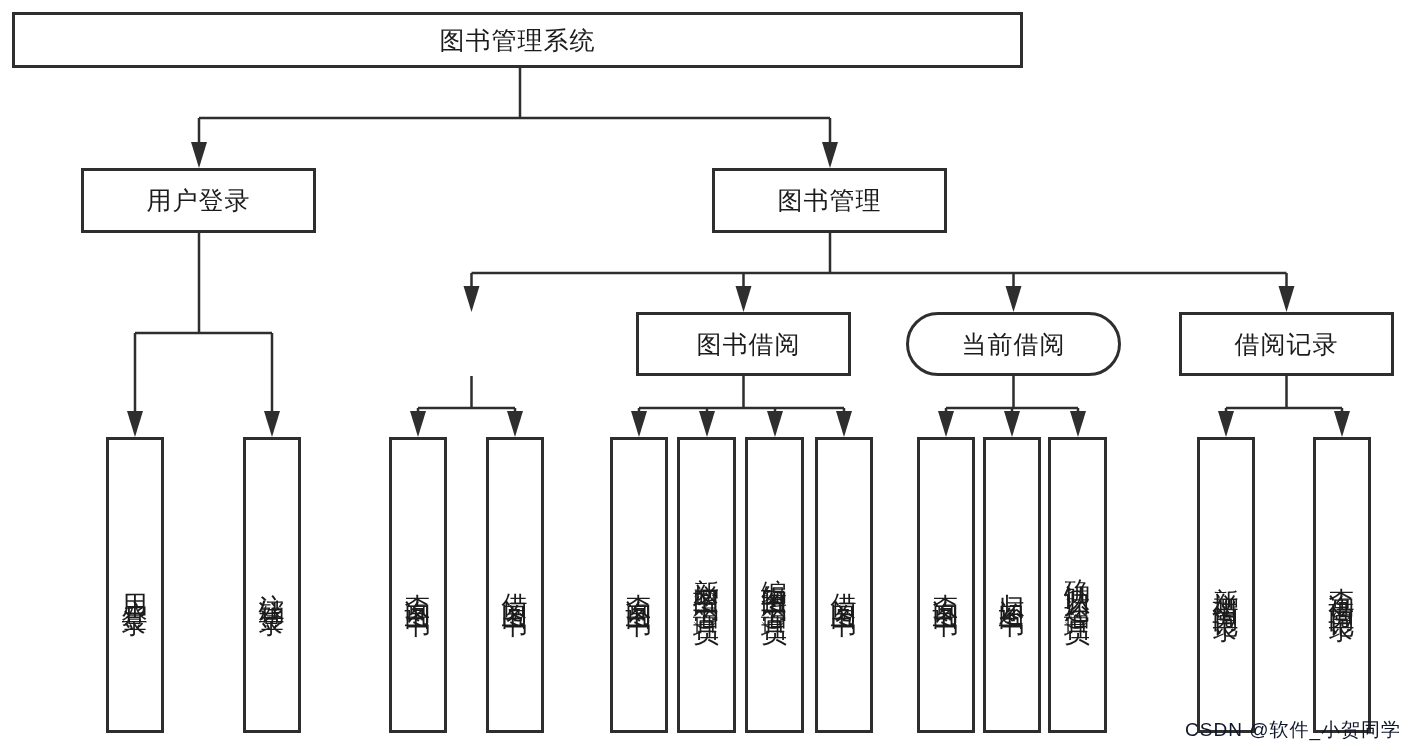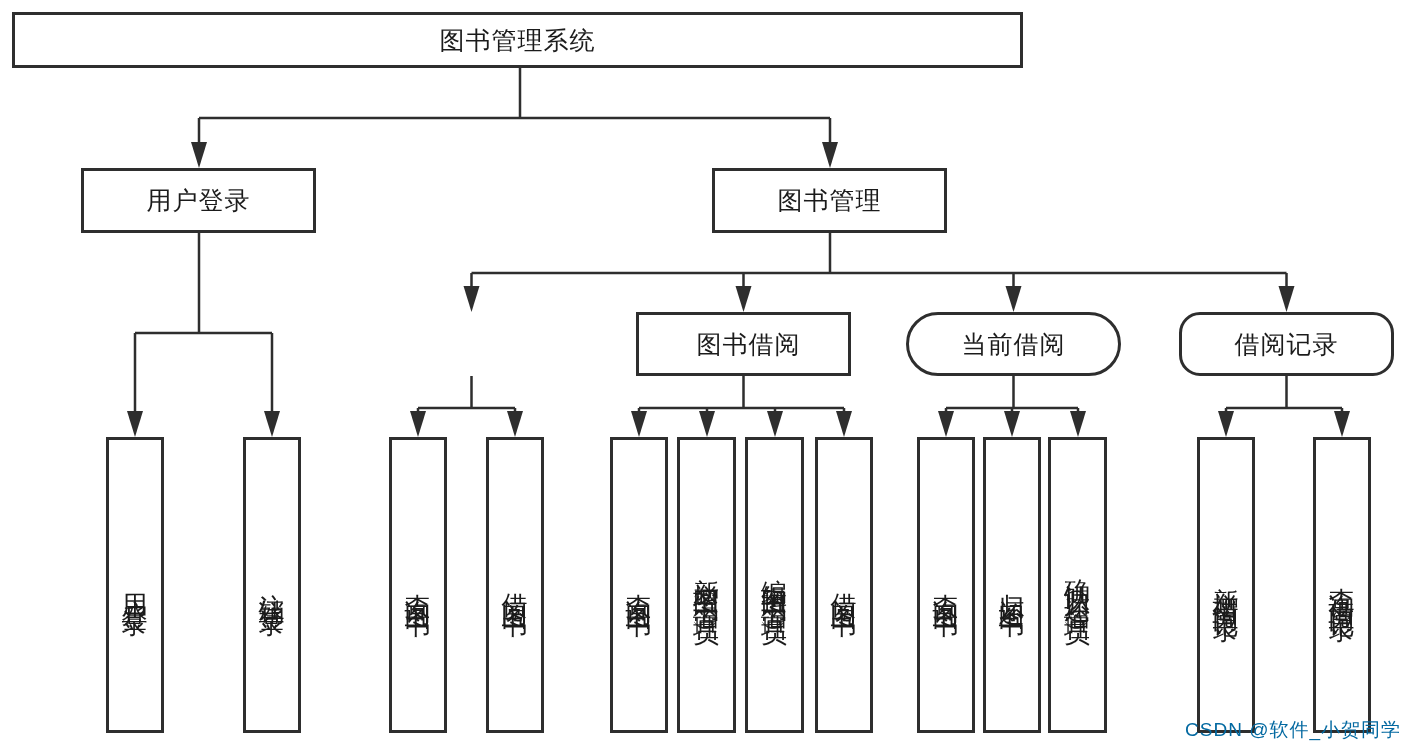--- a/index.html
+++ b/index.html
@@ -17,30 +17,30 @@
     position:absolute;top:437px;width:58px;height:296px;background:#ffffff;
     border:3px solid #2e2e2e;display:flex;align-items:center;justify-content:center;
     box-sizing:border-box;
   }
   .vlabel{
     writing-mode:vertical-rl;text-orientation:mixed;
     font-size:26px;color:#1b1b1b;letter-spacing:6px;line-height:1;white-space:nowrap;
   }
   .watermark{
     position:absolute;right:4px;bottom:4px;z-index:5;
-    font-size:19px;color:#0369a1;letter-spacing:1px;white-space:nowrap;
+    font-size:19px;color:#0f172a;letter-spacing:1px;white-space:nowrap;
   }
   
   #b-root {left:12px;  top:12px;  width:1011px; height:56px;}
   #b-l2a  {left:81px;  top:168px; width:235px;  height:65px;}
   #b-l2b  {left:712px; top:168px; width:235px;  height:65px;}
   #b-l3a  {left:364px; top:312px; width:215px;  height:64px;}
   #b-l3b  {left:636px; top:312px; width:215px;  height:64px;padding-left:10px;}
   #b-l3c  {left:906px; top:312px; width:215px;  height:64px;border-radius:32px;}
-  #b-l3d  {left:1179px;top:312px; width:215px;  height:64px;border-radius:21px;}
+  #b-l3d  {left:1179px;top:312px; width:215px;  height:64px;}
   
   #v1 {left:106px;}  #v2 {left:243px;}
   #v3 {left:389px;}  #v4 {left:486px;}
   #v5 {left:610px;}  #v6 {left:677px;width:59px;}  #v7 {left:745px;width:59px;}  #v8 {left:815px;}
   #v9 {left:917px;}  #v10{left:983px;}  #v11{left:1048px;width:59px;}
   #v12{left:1197px;} #v13{left:1313px;}
 </style>
 </head>
 <body>
 

